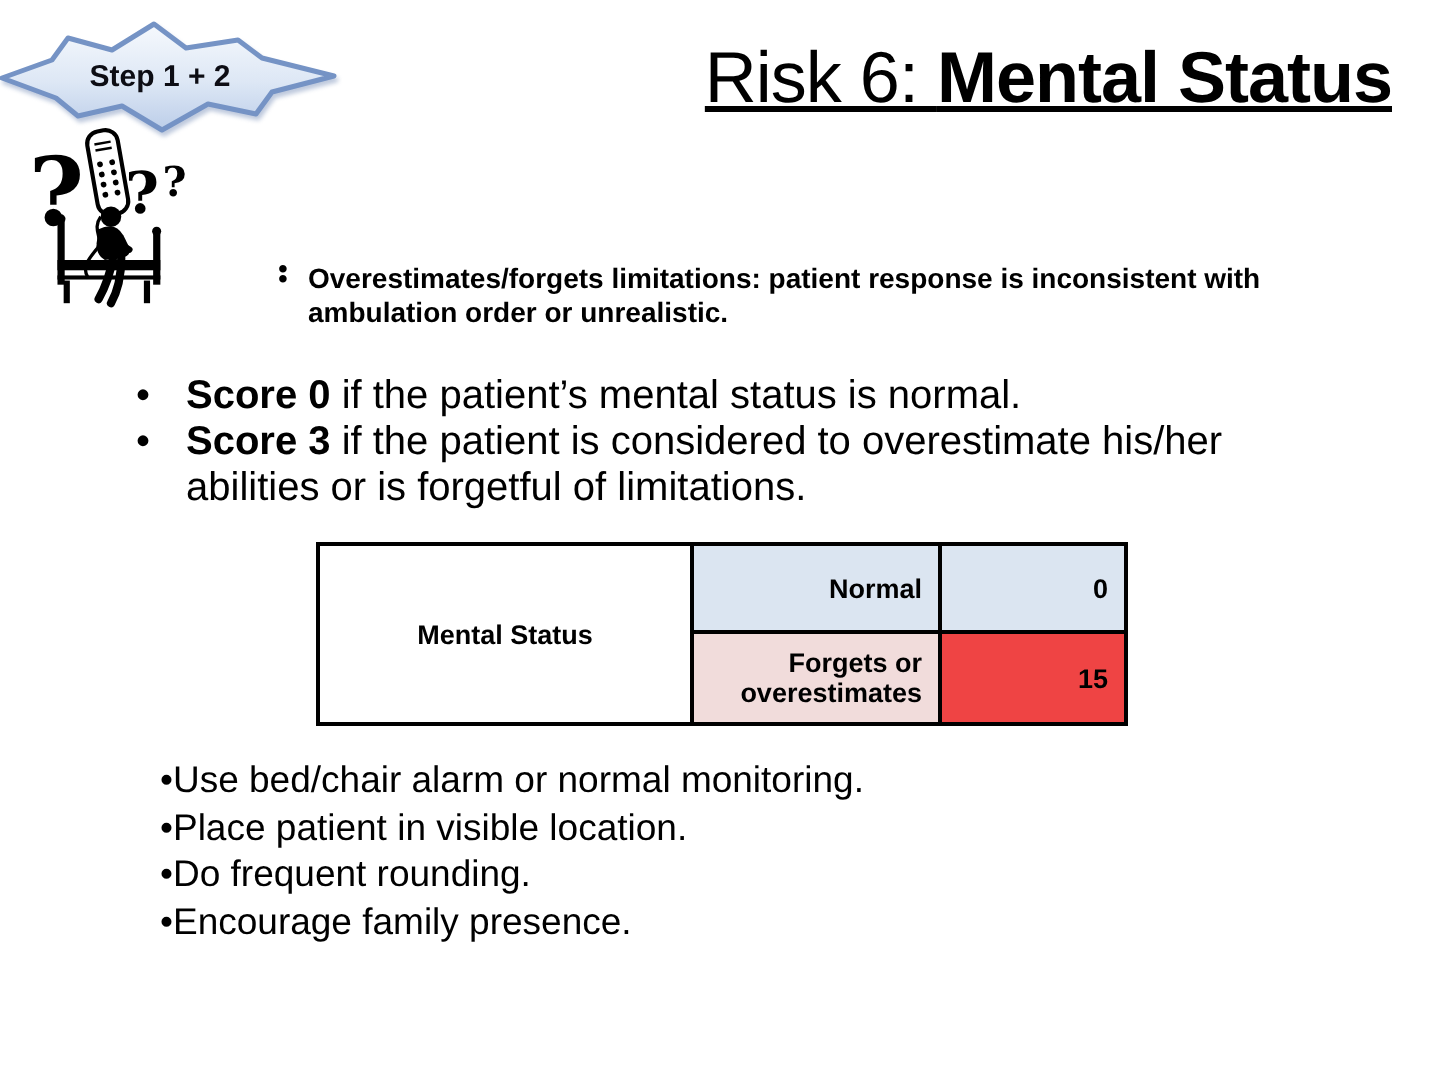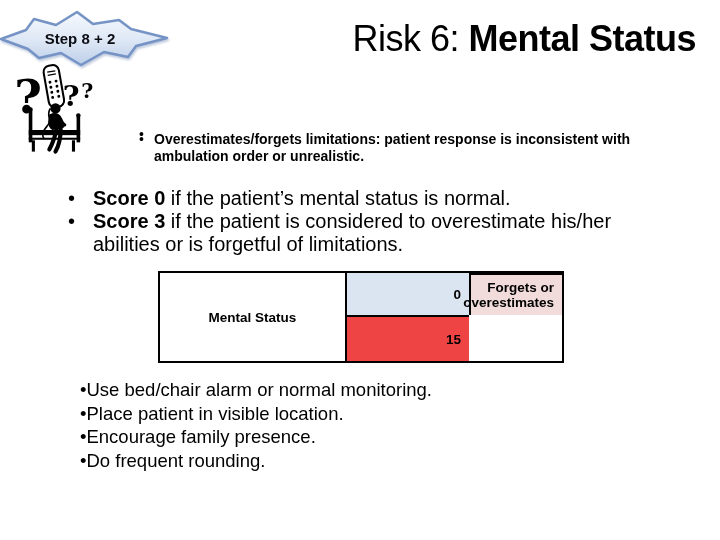--- a/index.html
+++ b/index.html
@@ -10,21 +10,21 @@
   
   .banner{position:absolute;left:0;top:10px;width:172px;height:58px;filter:drop-shadow(1px 2px 1px rgba(110,135,180,.45));}
   .banner svg{position:absolute;left:0;top:0;}
   .banner .label{
     position:absolute;left:0;top:0;width:160px;height:56px;display:flex;align-items:center;justify-content:center;
     font-weight:bold;font-size:15px;color:#0d0d14;
   }
   
   .clipart{position:absolute;left:2px;top:58px;width:108px;height:108px;}
   
-  .title{position:absolute;top:18px;right:24px;font-size:36px;white-space:nowrap;letter-spacing:-.5px;}
+  .title{position:absolute;top:18px;right:24px;font-size:36px;white-space:nowrap;letter-spacing:-.5px;text-decoration:underline;}
   .title .t-prefix{font-weight:normal;}
   .title .t-bold{font-weight:bold;}
   
   .intro{position:absolute;left:97px;top:80px;width:596px;font-size:20px;line-height:23.5px;}
   .intro .u{text-decoration:underline;}
   
   .sub-bullets{position:absolute;left:137px;top:126px;width:496px;font-size:14px;line-height:16.5px;font-weight:bold;}
   .sub-bullets .li{position:relative;padding-left:17px;margin-bottom:5px;}
   .sub-bullets .dot{position:absolute;left:2px;top:0;font-weight:normal;}
   
@@ -58,21 +58,21 @@
     <svg width="172" height="58" viewBox="0 0 172 58">
       <defs>
         <linearGradient id="bgrad" x1="0" y1="0" x2="0" y2="1">
           <stop offset="0" stop-color="#f6f9fd"></stop>
           <stop offset="0.55" stop-color="#dde7f5"></stop>
           <stop offset="1" stop-color="#bccee9"></stop>
         </linearGradient>
       </defs>
       <polygon points="1,29 26,20 34,9 56,15 77,2 93,14 119,10 131,19 167,28 136,36 128,47 104,42 81,55 61,43 39,48 28,39" fill="url(#bgrad)" stroke="#7593c5" stroke-width="2.5" stroke-linejoin="round"></polygon>
     </svg>
-    <div class="label">Step 8 + 2</div>
+    <div class="label">Step 1 + 2</div>
   </div>
 
   <div class="clipart">
     <svg width="108" height="108" viewBox="0 0 105 105">
       <text x="12" y="53" font-family="DejaVu Serif, serif" font-size="46" font-weight="bold" fill="#000">?</text>
       <text x="59" y="47" font-family="DejaVu Serif, serif" font-size="28" font-weight="bold" fill="#000">?</text>
       <text x="77" y="39" font-family="DejaVu Serif, serif" font-size="20" font-weight="bold" fill="#000">?</text>
       <g transform="rotate(-10 50 28)">
         <rect x="43" y="7" width="15" height="41" rx="6" fill="#fff" stroke="#000" stroke-width="2"></rect>
         <line x1="46.5" y1="13" x2="54.5" y2="13" stroke="#000" stroke-width="1.2"></line>
@@ -126,25 +126,26 @@
       <span class="lead">Score 0</span><span> if the patient’s mental status is normal.</span>
     </div>
     <div class="li">
       <span class="dot">•</span>
       <span class="lead">Score 3</span><span> if the patient is considered to overestimate his/her abilities or is forgetful of limitations.</span>
     </div>
   </div>
 
   <div class="score-table">
     <div class="cell rowhead">Mental Status</div>
+    <div class="cell c-label r1" style="background: rgb(219, 229, 241);">Normal</div>
     <div class="cell c-score r1" style="background: rgb(219, 229, 241);">0</div>
     <div class="cell c-label r2" style="background: rgb(241, 220, 219);">Forgets or overestimates</div>
     <div class="cell c-score r2" style="background: #ef4444;">15</div>
   </div>
 
   <div class="interventions">
     <div class="li"><span>•</span><span>Use bed/chair alarm or normal monitoring.</span></div>
     <div class="li"><span>•</span><span>Place patient in visible location.</span></div>
+    <div class="li"><span>•</span><span>Do frequent rounding.</span></div>
     <div class="li"><span>•</span><span>Encourage family presence.</span></div>
-    <div class="li"><span>•</span><span>Do frequent rounding.</span></div>
   </div>
 
 </div>
 
 </body></html>

